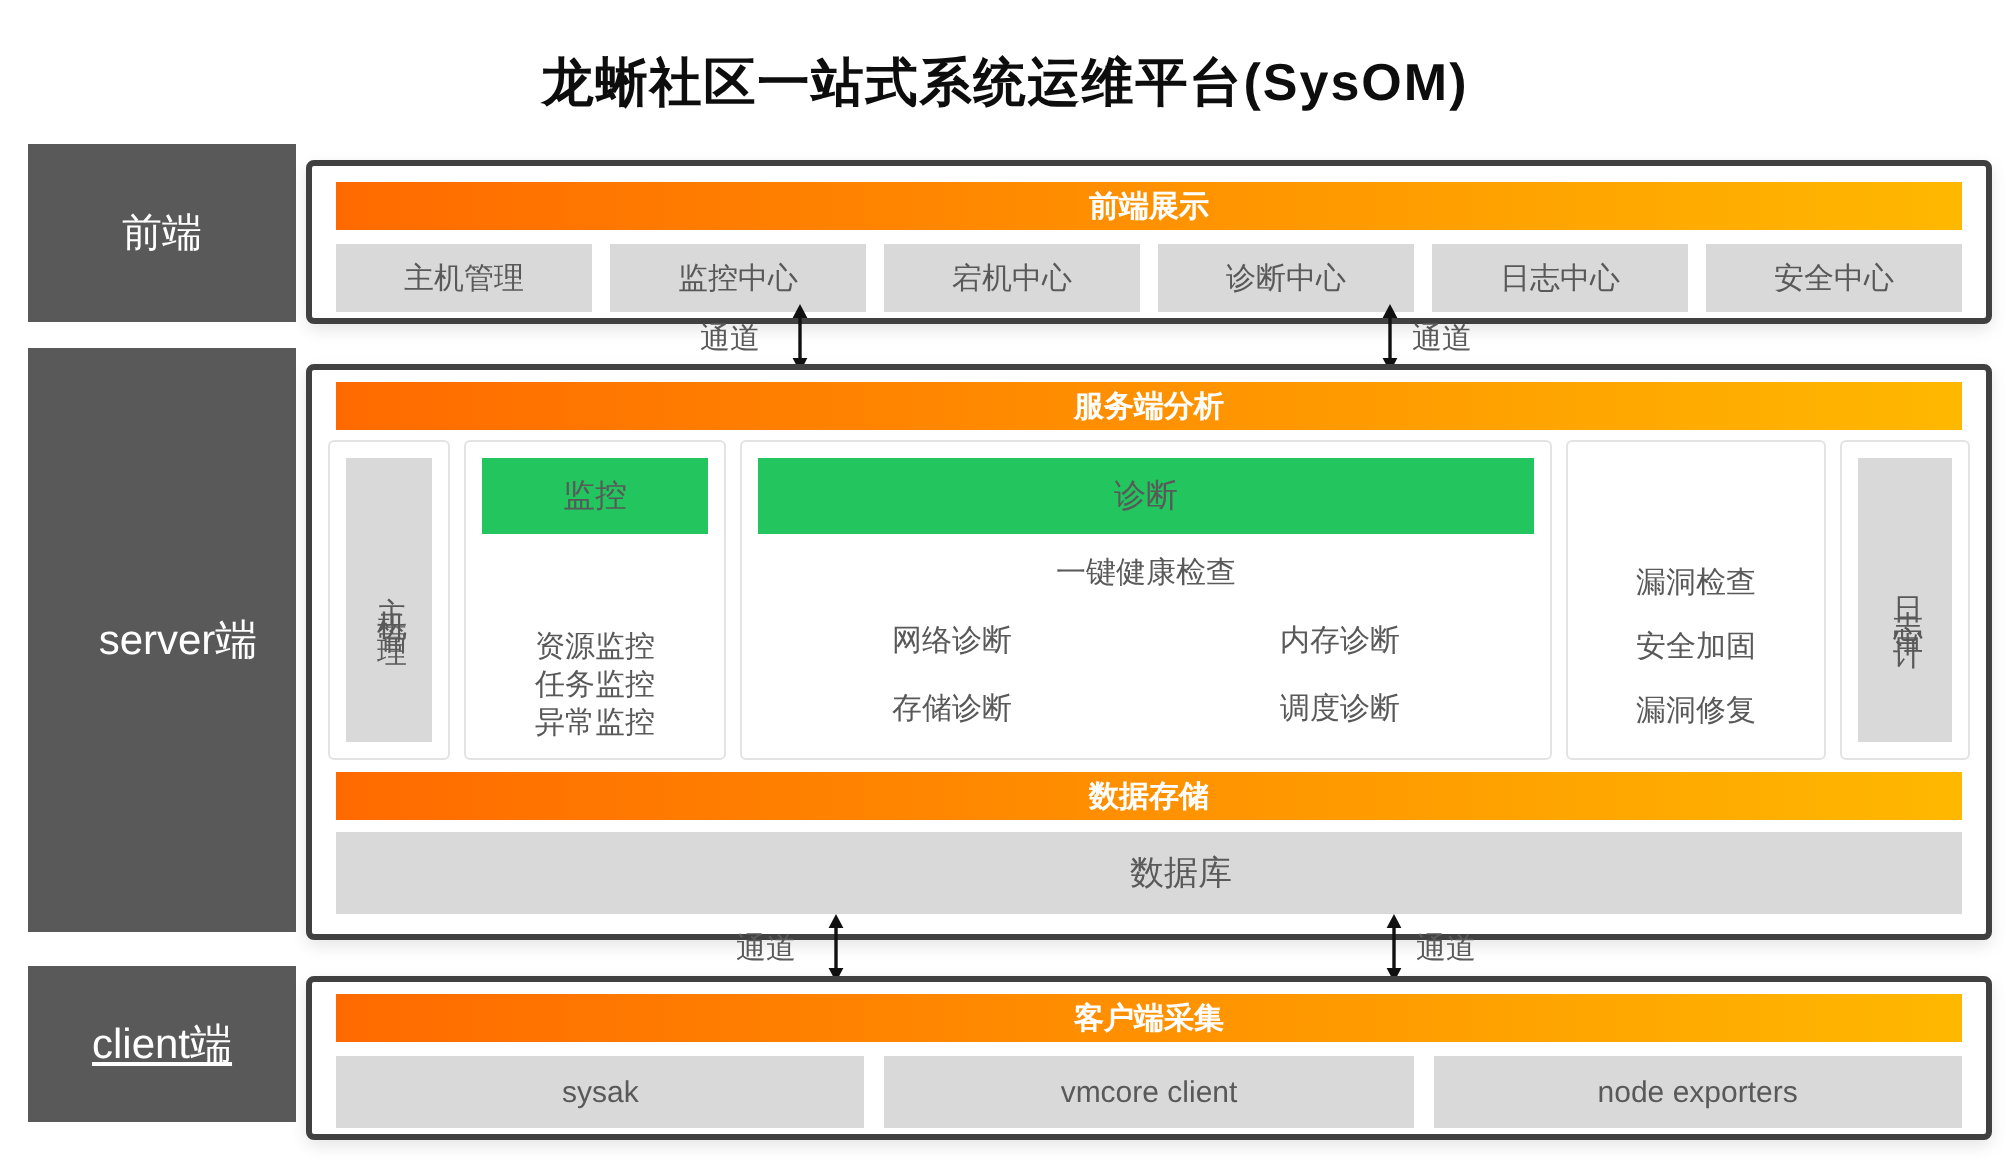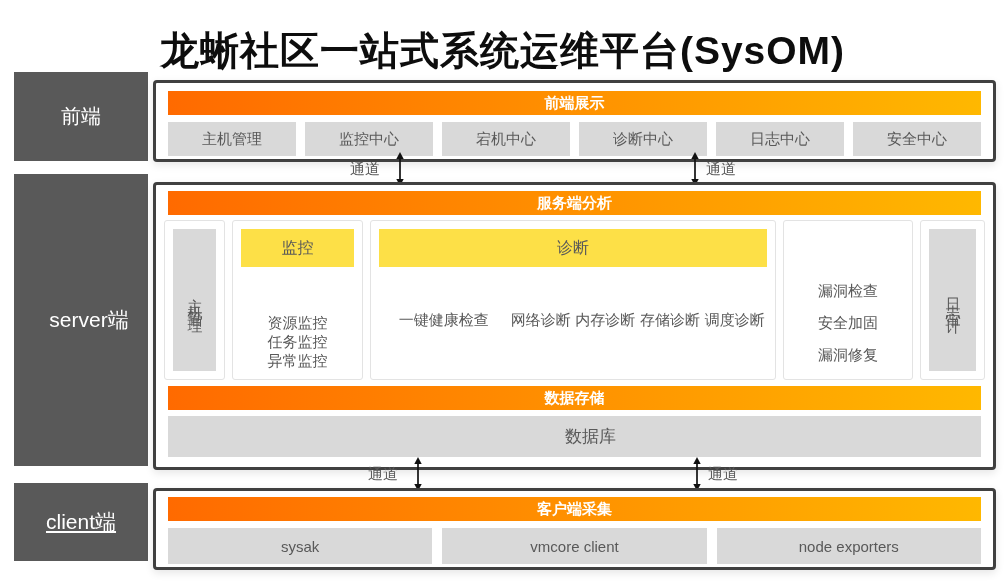--- a/index.html
+++ b/index.html
@@ -1,21 +1,21 @@
 <!DOCTYPE html>
 <html><head>
 <meta charset="utf-8">
 <style>
   * { margin:0; padding:0; box-sizing:border-box; }
   html,body { width:1005px; height:585px; background:#ffffff;
     font-family:"Liberation Sans", sans-serif; }
   .stage { position:relative; width:1005px; height:585px; overflow:hidden; }
 
   .page-title { position:absolute; top:24px; left:0; width:100%; text-align:center;
-    font-size:39px; font-weight:bold; color:#0d0d0d; letter-spacing:1px; }
+    font-size:26px; font-weight:bold; color:#0d0d0d; letter-spacing:1px; }
 
   .dark-block { position:absolute; left:14px; width:134px; background:#595959;
     color:#ffffff; display:flex; align-items:center; justify-content:center;
     font-size:21px; }
 
   .panel { position:absolute; left:153px; width:843px; background:#ffffff;
     border:3px solid #404040; border-radius:4px;
     box-shadow:0 3px 8px rgba(0,0,0,0.10); }
 
   .orange-bar { position:absolute; left:12px; right:12px; height:24px;
@@ -29,29 +29,29 @@
   .gray-btn { flex:1; display:flex; align-items:center; justify-content:center;
     font-size:15px; background:#d9d9d9; color:#595959; }
   .btn-row-front { top:39px; height:34px; gap:9px; }
   .btn-row-client { top:37px; height:36px; gap:10px; }
 
   .sub-row { position:absolute; left:8px; right:8px; top:35px; height:160px;
     display:flex; gap:7px; }
   .sub-box { background:#ffffff; border:1px solid #e3e3e3; border-radius:3px;
     padding:8px; display:flex; flex-direction:column; }
   .sub-box .hdr { height:38px; flex:none; display:flex; align-items:center;
-    justify-content:center; font-size:16px; background:#fde047; color:#595959; }
+    justify-content:center; font-size:16px; background:#22c55e; color:#595959; }
   .sub-box .items { flex:1; display:flex; flex-direction:column;
     justify-content:space-around; align-items:center; font-size:15px;
     color:#595959; padding-top:4px;margin-top:43px; }
   .vert-box { justify-content:center; }
   .vert-inner { flex:1; background:#d9d9d9; color:#595959; font-size:15px;
     display:flex; align-items:center; justify-content:center;
     writing-mode:vertical-lr; text-orientation:upright; letter-spacing:7px; }
-  .diag-rows { flex:1; display:flex; flex-direction:row; padding-top:2px; }
+  .diag-rows { flex:1; display:flex; flex-direction:column; padding-top:2px; }
   .diag-rows .row { flex:1; display:flex; align-items:center; }
   .diag-rows .cell { flex:1; text-align:center; font-size:15px; color:#595959; }
 
   .storage-bar { top:201px; }
   .db-bar { position:absolute; left:12px; right:12px; top:231px; height:41px;
     display:flex; align-items:center; justify-content:center; font-size:17px;padding-left:32px; }
 
   .channel { position:absolute; display:flex; align-items:center; height:34px; }
   .channel .lbl { font-size:15px; color:#595959; }
   .channel svg { display:block; }

